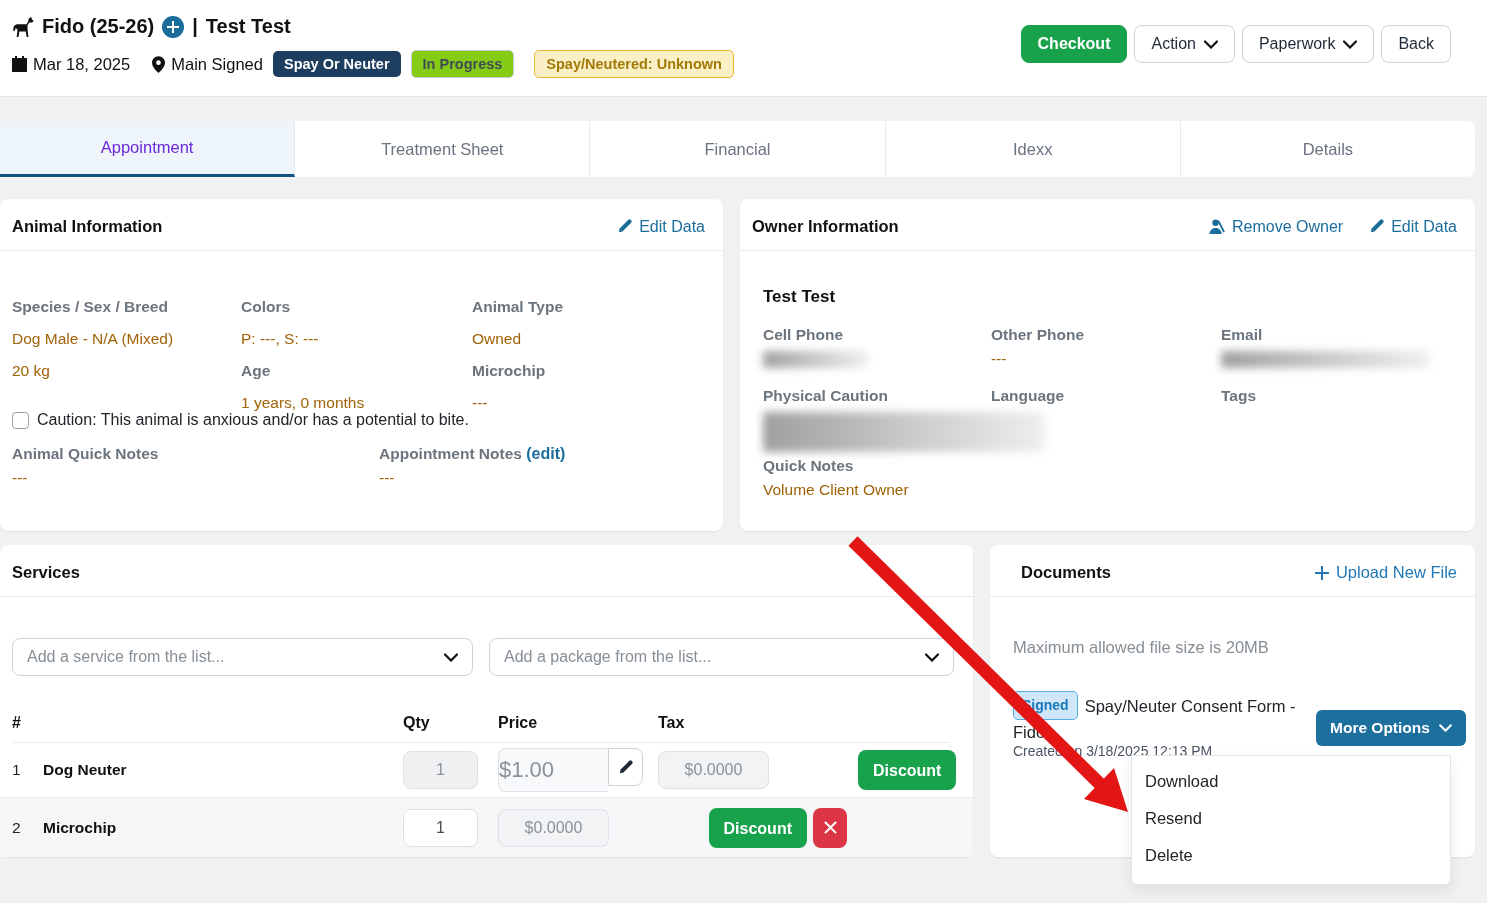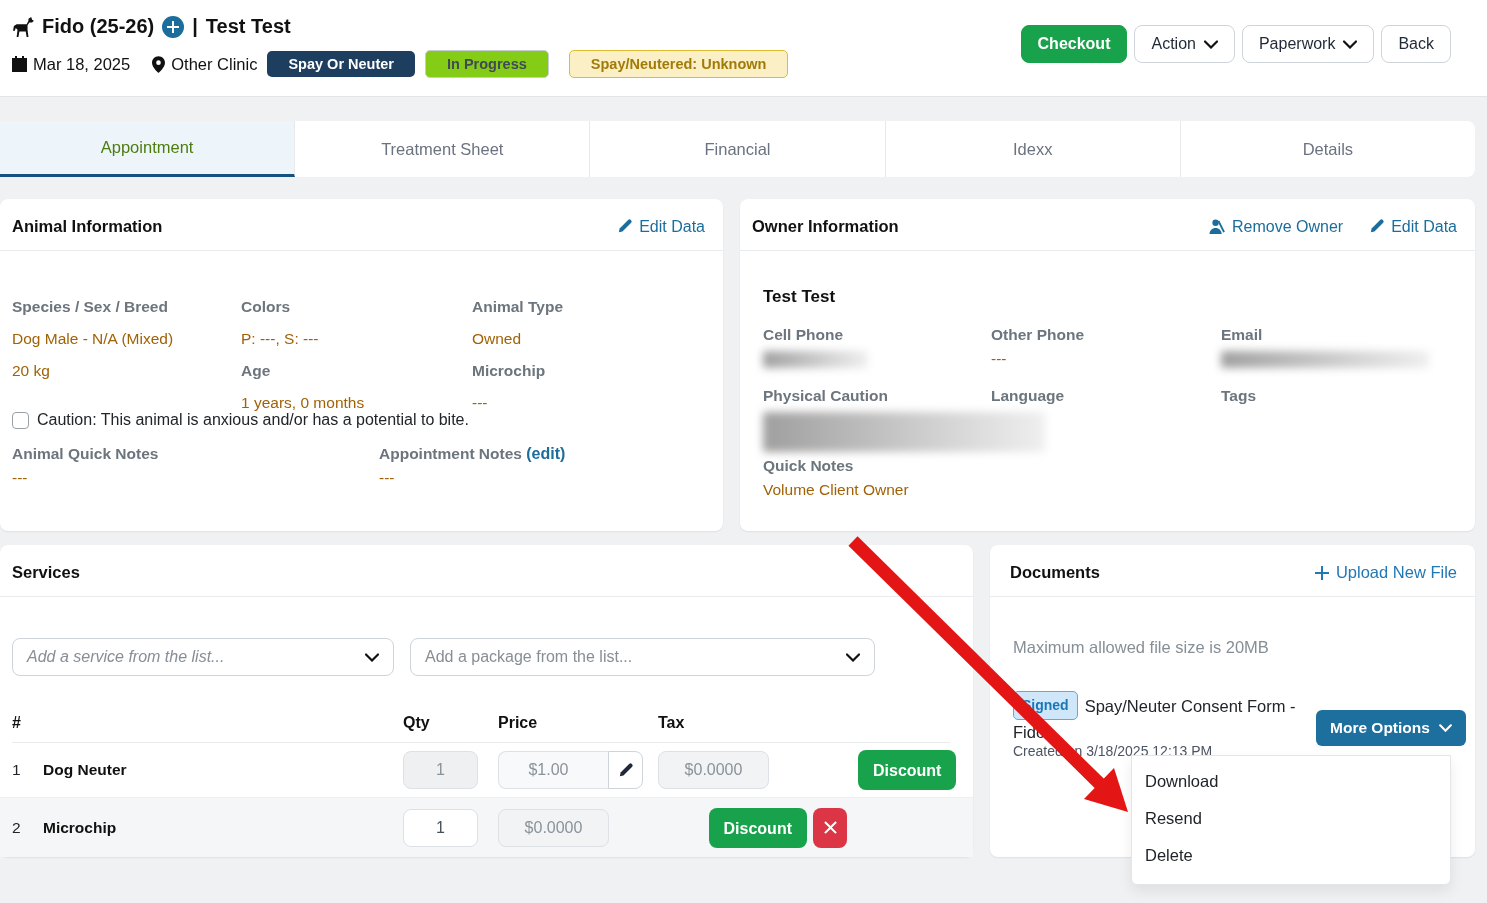--- a/index.html
+++ b/index.html
@@ -21,38 +21,38 @@
   .title-row { position:absolute; top:15px; left:12px; display:flex; align-items:center; gap:8px; }
   .patient-name { font-size:20px; font-weight:bold; color:#111; }
   .title-sep { font-size:20px; font-weight:bold; color:#111; }
   .owner-title { font-size:20px; font-weight:bold; color:#111; }
   .plus-circle {
     width:22px; height:22px; border-radius:50%; background:#1b6d9c; color:#fff;
     display:flex; align-items:center; justify-content:center; cursor:pointer;
   }
   .meta-row { position:absolute; top:50px; left:12px; display:flex; align-items:center; gap:10px; }
   .meta-item { display:flex; align-items:center; gap:6px; font-size:16.5px; color:#111; }
-  .badge { font-size:14.5px; font-weight:bold; padding:5px 21px; border-radius:5px; white-space:nowrap; }
+  .badge { font-size:14.5px; font-weight:bold; padding:5px 11px; border-radius:5px; white-space:nowrap; }
   .badge-navy { background:#1d3e5e; color:#fff; }
   .badge-gray { background:#84cc16; color:#414a54; border:1px solid #c6ccd2; }
   .badge-yellow { background:#fbf0c5; color:#a27a07; border:1px solid #e0bc33; margin-left:10px; }
   .header-actions { position:absolute; top:25px; right:36px; display:flex; gap:7px; }
   .btn { display:inline-flex; align-items:center; gap:8px; justify-content:center;
     border-radius:8px; font-size:16px; height:38px; padding:0 16px; cursor:pointer;
     font-family:inherit; border:1px solid transparent; }
   .btn-green { background:#18a24b; color:#fff; border-color:#18a24b; font-weight:bold; }
   .btn-outline { background:#fff; color:#1f2937; border-color:#cfd4da; }
 
   
   .tabstrip { position:absolute; top:121px; left:0; width:1475px; height:56px; display:flex;
     border-radius:0 8px 8px 0; overflow:hidden; }
   .tab { flex:1; background:#fff; color:#6b7280; display:flex; align-items:center; justify-content:center;
     font-size:16.5px; border-right:1px solid #e7e9ec; cursor:pointer; }
   .tab:last-child { border-right:none; }
-  .tab.active { background:#edf5fb; color:#4d7c0f; border-bottom:3px solid #14537f; }
+  .tab.active { background:#edf5fb; color:#6d28d9; border-bottom:3px solid #14537f; }
 
   
   .card { position:absolute; background:#fff; border-radius:8px; box-shadow:0 1px 2px rgba(0,0,0,.07); }
   .card-head { display:flex; align-items:center; justify-content:space-between;
     padding:18px 18px 14px 12px; border-bottom:1px solid #e9ebee; }
   .card-title { font-size:16.5px; font-weight:bold; color:#111; }
   .link { color:#1b6d9c; font-size:16px; display:inline-flex; align-items:center; gap:7px; cursor:pointer; }
   .label { color:#6c757d; font-weight:bold; font-size:15.5px; }
   .value { color:#a16207; font-size:15.5px; }
 
@@ -74,39 +74,39 @@
   .oi-quick { position:absolute; left:23px; top:258px; }
 
   
   .services-card { left:0; top:545px; width:973px; height:312px; }
   .select-row { position:absolute; left:12px; top:93px; display:flex; gap:16px; }
   .select {
     height:38px; border:1px solid #ced4da; border-radius:8px; background:#fff;
     display:flex; align-items:center; justify-content:space-between; padding:0 14px;
     color:#868e96; font-size:16px; cursor:pointer;
   }
-  .select-service { width:382px;font-style:italic; }
+  .select-service { width:461px; }
   .select-package { width:465px; }
 
   .svc-grid { display:grid; grid-template-columns:31px 360px 95px 160px 200px 1fr; align-items:center; }
   .svc-head { position:absolute; left:12px; top:158px; width:938px; height:40px;
     font-weight:bold; color:#111; font-size:16px; border-bottom:1px solid #e9ebee; }
   .svc-row { position:absolute; left:0; width:973px; padding:0 12px; }
   .svc-row1 { top:198px; height:55px; background:#fff; border-bottom:1px solid #eceef0; }
   .svc-row2 { top:253px; height:59px; background:#f5f6f7; }
   .svc-num { color:#212529; }
   .svc-name { font-weight:bold; color:#111; }
   .qty-input { width:75px; height:38px; border:1px solid #dde1e5; border-radius:8px; text-align:center;
     color:#8a929a; font-size:16px; font-family:inherit; }
   .qty-disabled { background:#eef0f2; }
   .qty-enabled { background:#fff; color:#495057; }
   .price-group { display:flex; width:145px; }
-  .price-input { width:110px; height:38px; border:1px solid #dde1e5; border-right:none;
-    border-radius:8px 0 0 8px; background:#f8f9fa; text-align:center; padding-right:10px;
-    color:#8a929a; font-size:16px; font-family:inherit; }
+  .price-input { width:110px; height:44px; border:1px solid #dde1e5; border-right:none;
+    border-radius:8px 0 0 8px; background:#f8f9fa; text-align:left; padding-right:10px;
+    color:#8a929a; font-size:22px; font-family:inherit; }
   .pencil-btn { width:35px; height:38px; border:1px solid #ced4da; border-radius:0 8px 8px 0;
     background:#fff; display:flex; align-items:center; justify-content:center; cursor:pointer; }
   .tax-input { width:111px; height:38px; border:1px solid #dde1e5; border-radius:8px; background:#f1f3f5;
     text-align:center; color:#8a929a; font-size:16px; font-family:inherit; }
   .row-actions { display:flex; justify-content:flex-end; align-items:center; gap:6px; padding-right:11px; }
   .btn-discount { background:#18a24b; color:#fff; font-weight:bold; border:none; border-radius:8px;
     height:40px; padding:12px 15px; font-size:16px; cursor:pointer; font-family:inherit; }
   .btn-x { background:#dc3545; color:#fff; border:none; border-radius:8px; height:40px; width:34px;
     display:flex; align-items:center; justify-content:center; cursor:pointer; }
 
@@ -161,21 +161,21 @@
         </svg>
       </span>
       <span>Mar 18, 2025</span>
     </span>
     <span class="meta-item" style="margin-left:12px">
       <span class="icon">
         <svg width="13" height="17" viewBox="0 0 14 18" fill="#111">
           <path d="M7 0C3.1 0 0 3.1 0 7c0 5.2 7 11 7 11s7-5.8 7-11c0-3.9-3.1-7-7-7zm0 9.5A2.5 2.5 0 117 4.5a2.5 2.5 0 010 5z"></path>
         </svg>
       </span>
-      <span>Other Clinic</span>
+      <span>Main Signed</span>
     </span>
     <span class="badge badge-navy">Spay Or Neuter</span>
     <span class="badge badge-gray">In Progress</span>
     <span class="badge badge-yellow">Spay/Neutered: Unknown</span>
   </div>
   <div class="header-actions">
     <button class="btn btn-green">Checkout</button>
     <button class="btn btn-outline">
       <span>Action</span>
       <span class="icon">
@@ -359,21 +359,21 @@
       <button class="btn-x">
         <svg width="13" height="13" viewBox="0 0 12 12">
             <path d="M1.5.2L6 4.7 10.5.2l1.3 1.3L7.3 6l4.5 4.5-1.3 1.3L6 7.3l-4.5 4.5L.2 10.5 4.7 6 .2 1.5z" fill="#fff"></path>
           </svg>
       </button>
     </span>
   </div>
 </div>
 
 <div class="card docs-card">
-  <div class="card-head" style="padding-left:20px;">
+  <div class="card-head" style="padding-left:31px;">
     <span class="card-title">Documents</span>
     <span class="link" style="color:#2178b5; font-size:16.5px;">
       <span class="icon">
         <svg width="14" height="14" viewBox="0 0 14 14">
             <path d="M6 0h2v6h6v2H8v6H6V8H0V6h6z" fill="#2178b5"></path>
           </svg>
       </span>
       <span>Upload New File</span>
     </span>
   </div>

